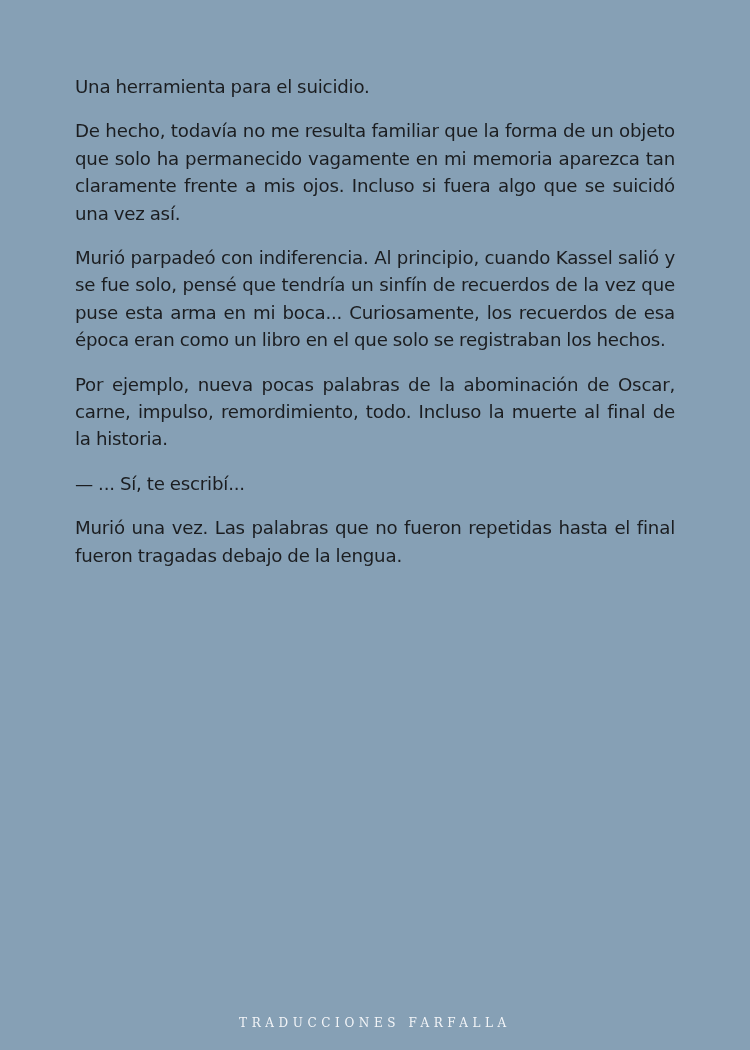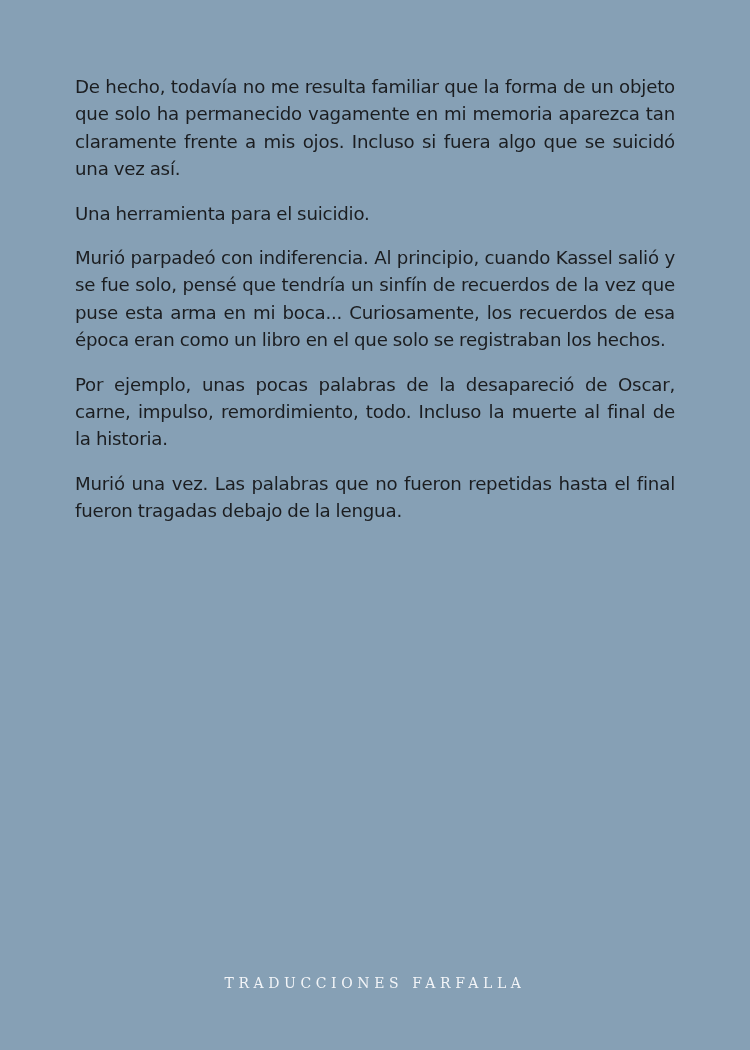--- a/index.html
+++ b/index.html
@@ -27,32 +27,33 @@
     }
     .page-text p {
       margin: 0 0 17px 0;
       text-align: justify;
       text-align-last: left;
     }
     .footer {
       position: absolute;
       left: 0;
       right: 0;
-      top: 975px;
+      top: 1016px;
       text-align: center;
       font-family: "DejaVu Serif", serif;
-      font-size: 14px;
+      font-size: 12px;
       letter-spacing: 4.6px;
       color: #f3f5f8;
     }
   </style>
 </head>
 <body>
 
 <div class="page-text">
+  <p>Una herramienta para el suicidio.</p>
   <p>De hecho, todavía no me resulta familiar que la forma de un objeto que solo ha permanecido vagamente en mi memoria aparezca tan claramente frente a mis ojos. Incluso si fuera algo que se suicidó una vez así.</p>
-  <p>Una herramienta para el suicidio.</p>
   <p>Murió parpadeó con indiferencia. Al principio, cuando Kassel salió y se fue solo, pensé que tendría un sinfín de recuerdos de la vez que puse esta arma en mi boca... Curiosamente, los recuerdos de esa época eran como un libro en el que solo se registraban los hechos.</p>
-  <p>Por ejemplo, unas pocas palabras de la desapareció de Oscar, carne, impulso, remordimiento, todo. Incluso la muerte al final de la historia.</p>
+  <p>Por ejemplo, nueva pocas palabras de la abominación de Oscar, carne, impulso, remordimiento, todo. Incluso la muerte al final de la historia.</p>
+  <p>— ... Sí, te escribí...</p>
   <p>Murió una vez. Las palabras que no fueron repetidas hasta el final fueron tragadas debajo de la lengua.</p>
 </div>
 
 <div class="footer">TRADUCCIONES FARFALLA</div>
 
 </body></html>

